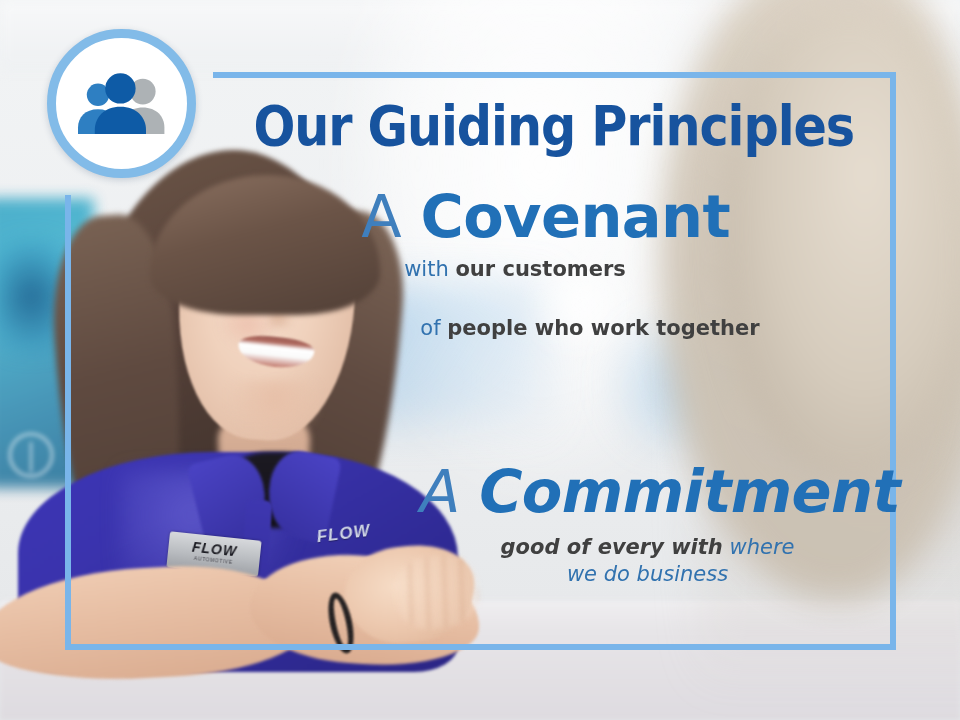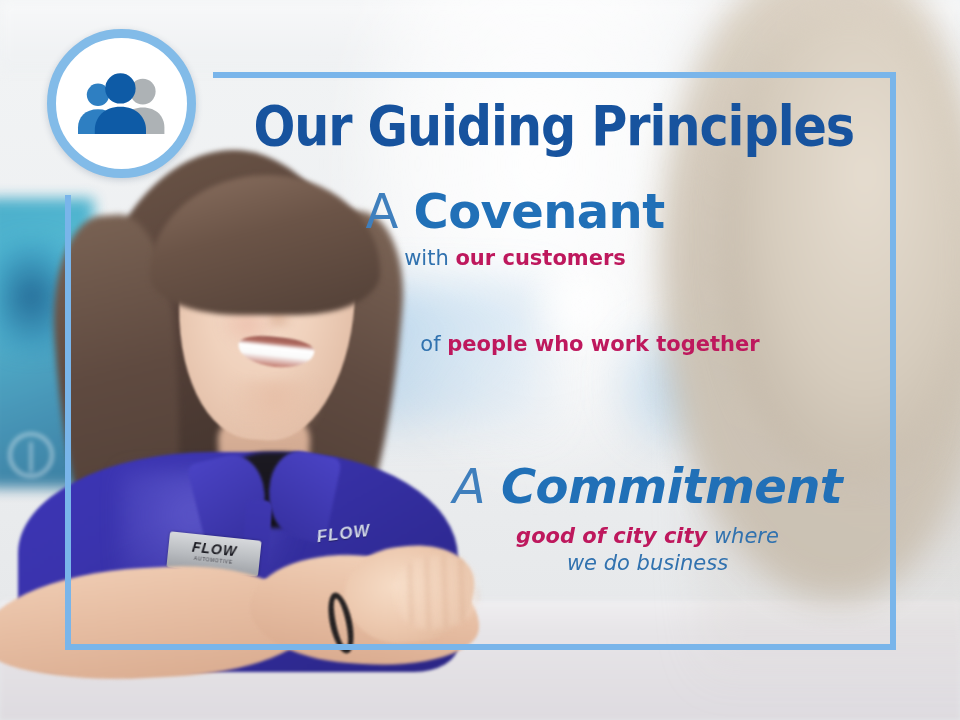--- a/index.html
+++ b/index.html
@@ -307,38 +307,39 @@
     font-size:56px; font-weight:700;
     letter-spacing:-1.2px;
     color:#17539E;
     font-family:"DejaVu Sans", sans-serif;
     transform:scaleX(.88); transform-origin:50% 50%;
     white-space:nowrap;
   }
 
   .principle{ position:absolute; }
   .p-head{
-    font-size:48px; line-height:1.02;
+    font-size:59px; line-height:1.02;
     color:#2C75B9;
     white-space:nowrap;
     font-family:"DejaVu Sans", sans-serif;
+    text-align:right;
   }
   .p-head .art{ font-weight:400; color:#3F7FBD; }
   .p-head .key{ font-weight:700; color:#2170B7; letter-spacing:-.6px; }
   .p-sub{
     font-size:21px; line-height:1.30; margin-top:9px;
     color:#3172AF; font-weight:400;
     font-family:"DejaVu Sans", sans-serif;
   }
-  .p-sub b{ font-weight:700; color:#be185d; }
+  .p-sub b{ font-weight:700; color:#404040; }
 
   
   #principle-1{ left:300px; top:187px; width:430px; text-align:center; }
   #principle-2{ left:355px; top:302px; width:470px; text-align:center; }
-  #principle-2 .p-sub{ margin-top:29px; }
+  #principle-2 .p-sub{ margin-top:13px; }
   #principle-3{ left:420px; top:462px; width:455px; text-align:center;font-style:italic; }
   #principle-3 .p-sub{ margin-top:12px; }
 </style>
 </head>
 <body>
 
 <div class="photo">
   <div class="bg-base"></div>
   <div class="bg-wallband"></div>
   <div class="bg-window"></div>
@@ -430,18 +431,18 @@
     <div class="p-sub">
         <div><span>of </span><b>people who work together</b></div>
       </div>
   </div>
 
   <div class="principle" id="principle-3">
     <div class="p-head">
       <span class="art">A </span><span class="key">Commitment</span>
     </div>
     <div class="p-sub">
-        <div><b>good of city city</b><span> where</span></div>
+        <div><b>good of every with</b><span> where</span></div>
         <div><span>we do business</span></div>
       </div>
   </div>
 
 </div>
 
 </body></html>

